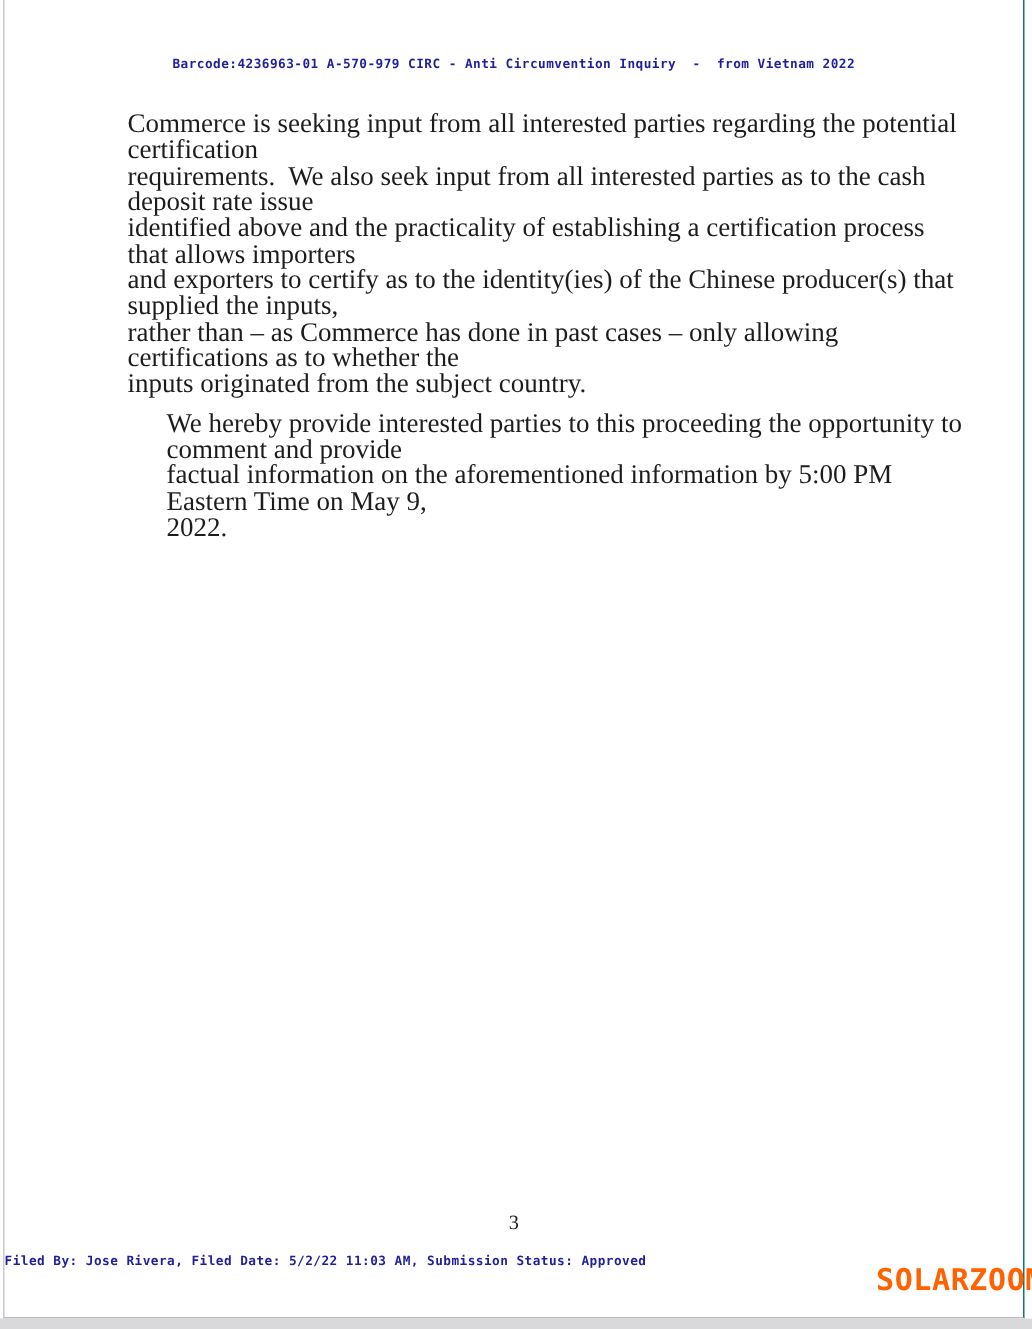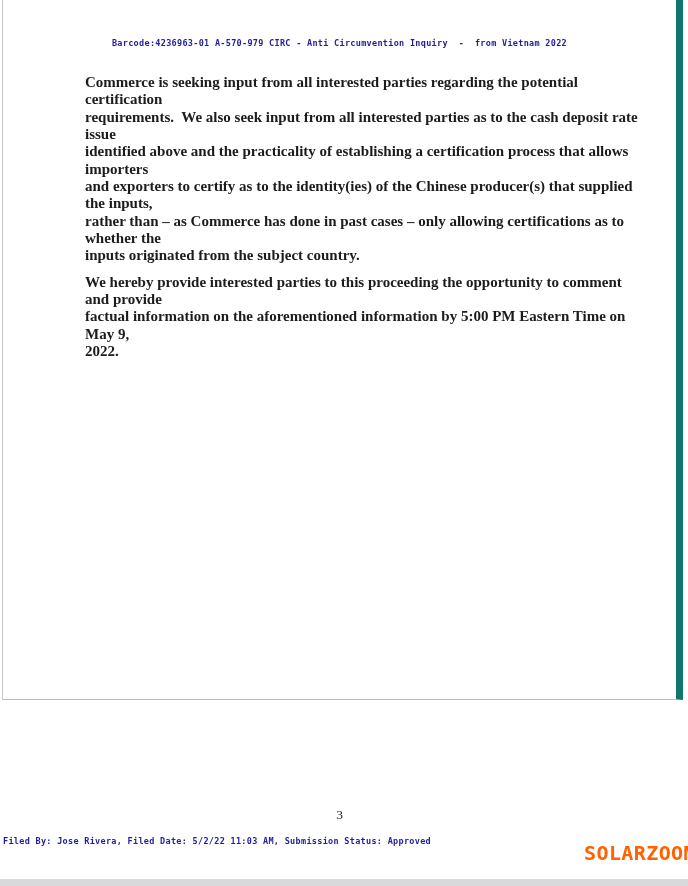--- a/index.html
+++ b/index.html
@@ -12,25 +12,25 @@
     height: 886px;
     position: relative;
     overflow: hidden;
     font-family: "Liberation Serif", serif;
   }
   .page {
     position: absolute;
     left: 2px;
     top: 0;
     width: 681px;
-    height: 700px;
+    height: 879px;
     box-sizing: border-box;
     background: #ffffff;
     border-left: 1px solid #c9c9cb;
-    border-right: 7px solid #0f766e;
+    border-right: 1px solid #0f766e;
     border-bottom: 1px solid #bcbcbf;
   }
   .bottom-strip {
     position: absolute;
     left: 0;
     top: 879px;
     width: 688px;
     height: 7px;
     background: #d9d9dc;
   }
@@ -44,31 +44,31 @@
     font-weight: bold;
     font-size: 8.5px;
     letter-spacing: 0.3px;
     white-space: pre;
   }
   .body-block {
     position: absolute;
     left: 82px;
     top: 74px;
     width: 560px;
-    font-size: 15px;
+    font-size: 18px;
     line-height: 17.35px;
     color: #1c1c1c;
-    font-weight: bold;
   }
   .body-block p {
     margin: 0;
     white-space: pre-wrap;
   }
   .body-block p + p {
     margin-top: 9px;
+    margin-left: 26px;
   }
   .page-number {
     position: absolute;
     top: 807px;
     left: 0;
     width: 100%;
     text-align: center;
     font-size: 13.5px;
     color: #1c1c1c;
   }

